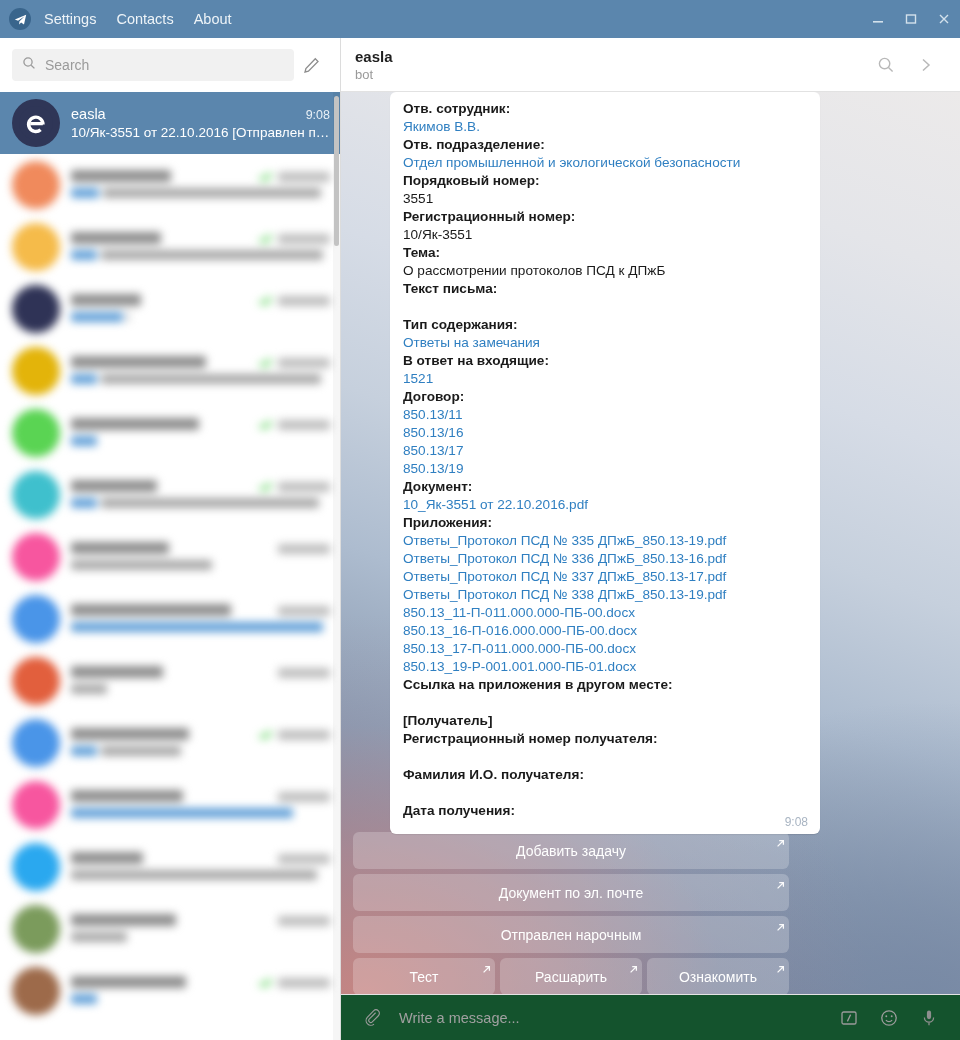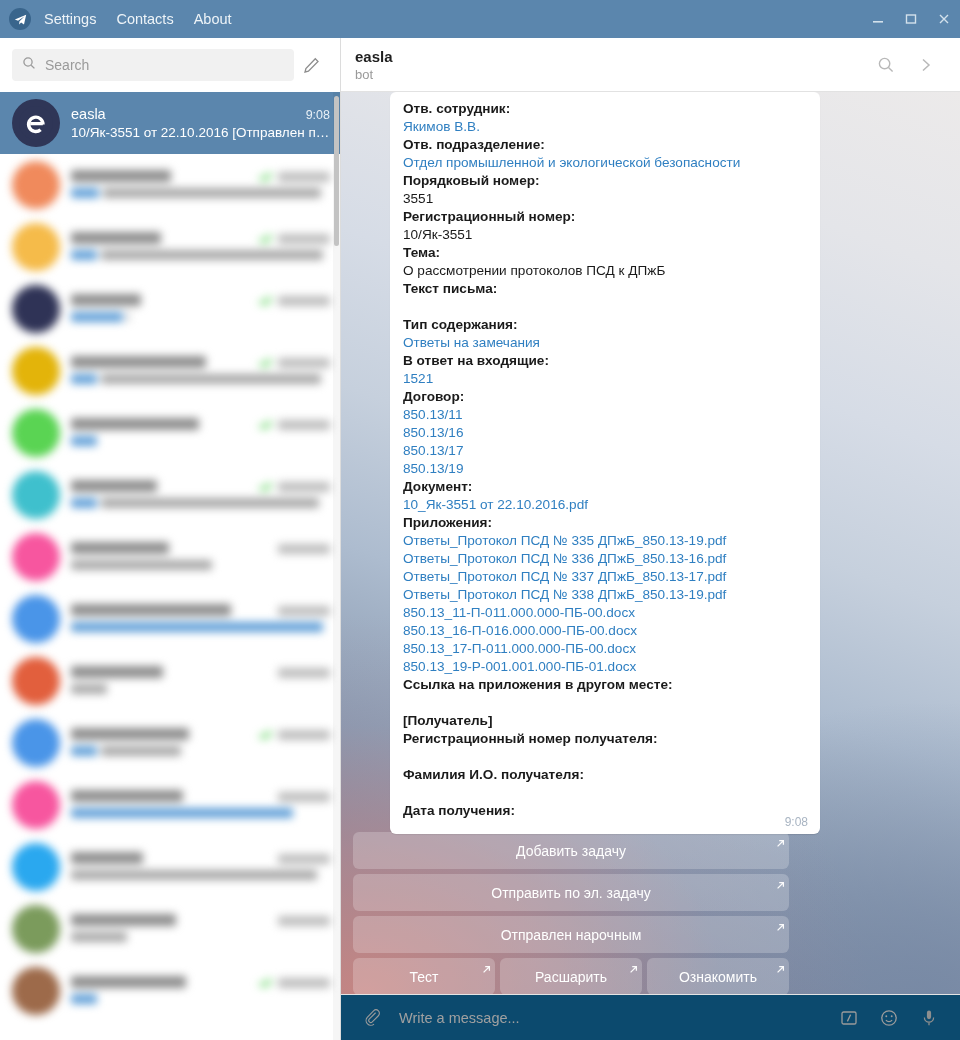--- a/index.html
+++ b/index.html
@@ -146,21 +146,21 @@
     border-radius:6px; height:37px;
     display:flex; align-items:center; justify-content:center;
     color:#ffffff; font-size:14px;
     overflow:hidden;
   }
   .kb-btn .arrow { position:absolute; top:3px; right:4px; opacity:0.95; }
 
   
   .inputbar {
     position:absolute; bottom:0; left:341px; width:619px; height:46px;
-    background:#0c4a6e; border-top:1px solid #e4e4e4;
+    background:#14532d; border-top:1px solid #e4e4e4;
     display:flex; align-items:center; padding:0 14px;
   }
   .ib-btn { width:34px; height:34px; display:flex; align-items:center; justify-content:center; flex:none; }
   .ib-placeholder { color:#a0a0a0; font-size:14.5px; margin-left:10px; flex:1; }
   .ib-right { display:flex; align-items:center; gap:6px; margin-left:auto; }
 </style>
 </head>
 <body>
 
 <div id="app">
@@ -512,21 +512,21 @@
         <div class="kb-row">
           <div class="kb-btn">
             <span>Добавить задачу</span>
             <span class="arrow"><svg width="9" height="9" viewBox="0 0 9 9">
                 <path d="M1.6 7.4 7.3 1.7 M3.2 1.5h4.2v4.2" fill="none" stroke="#ffffff" stroke-width="1.25"></path>
               </svg></span>
           </div>
         </div>
         <div class="kb-row">
           <div class="kb-btn">
-            <span>Отправить по эл. задачу</span>
+            <span>Документ по эл. почте</span>
             <span class="arrow"><svg width="9" height="9" viewBox="0 0 9 9">
                 <path d="M1.6 7.4 7.3 1.7 M3.2 1.5h4.2v4.2" fill="none" stroke="#ffffff" stroke-width="1.25"></path>
               </svg></span>
           </div>
         </div>
         <div class="kb-row">
           <div class="kb-btn">
             <span>Отправлен нарочным</span>
             <span class="arrow"><svg width="9" height="9" viewBox="0 0 9 9">
                 <path d="M1.6 7.4 7.3 1.7 M3.2 1.5h4.2v4.2" fill="none" stroke="#ffffff" stroke-width="1.25"></path>

